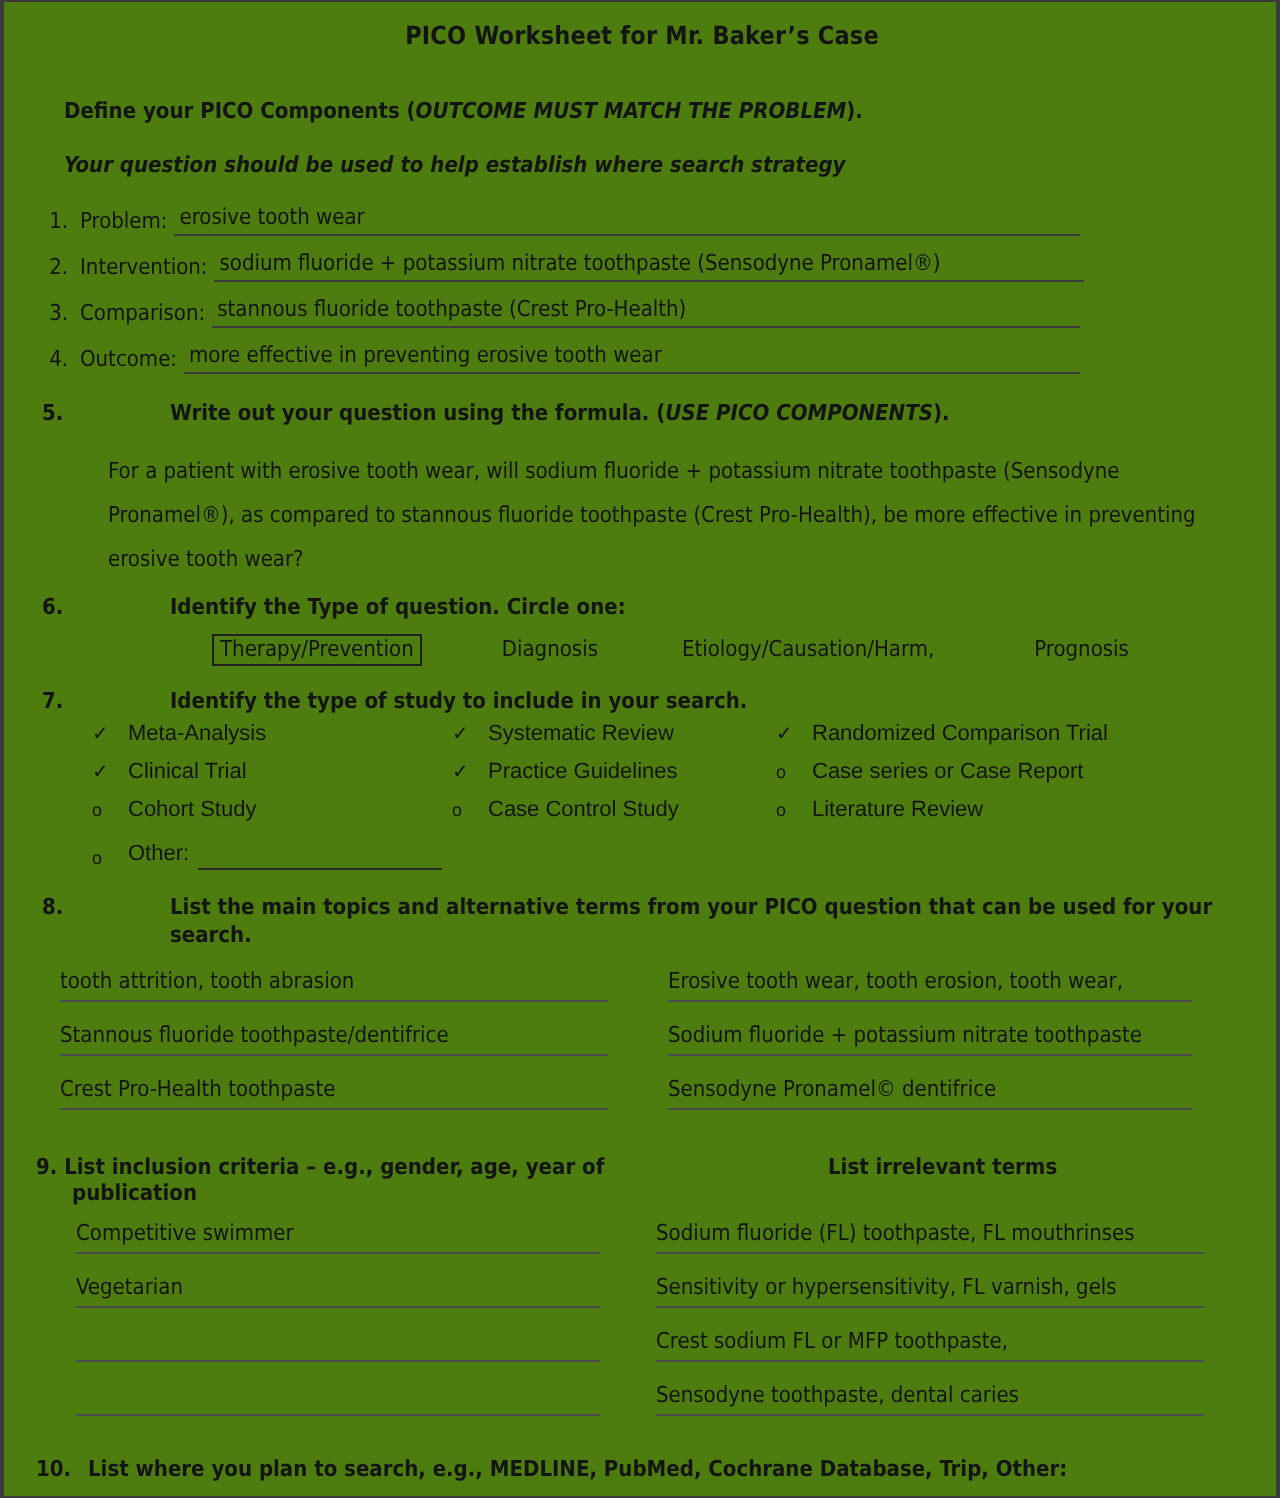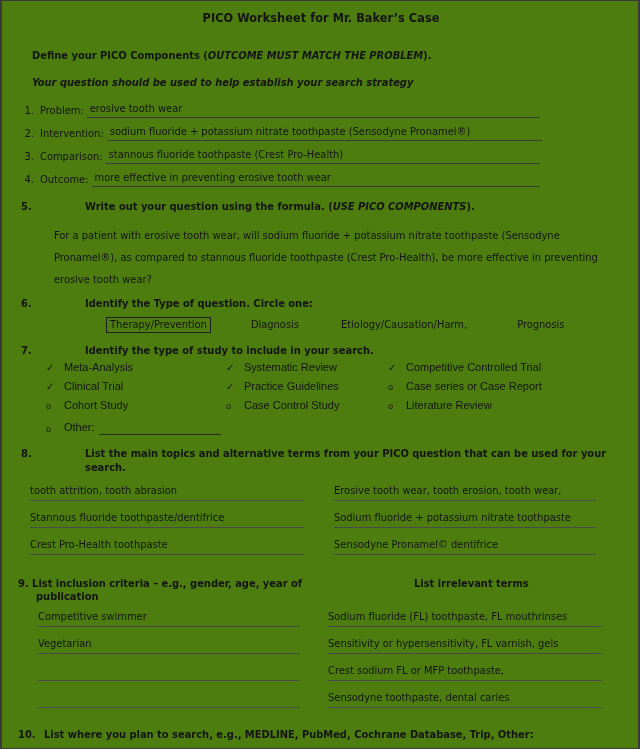--- a/index.html
+++ b/index.html
@@ -229,21 +229,21 @@
 </head>
 <body>
 
 <div id="page">
   <div class="doc">
 
     <div class="title">PICO Worksheet for Mr. Baker’s Case</div>
 
     <div class="lead"><span>Define your PICO Components (</span><span class="em">OUTCOME MUST MATCH THE PROBLEM</span><span>).</span></div>
 
-    <div class="lead2">Your question should be used to help establish your search strategy</div>
+    <div class="lead2">Your question should be used to help establish where search strategy</div>
 
     <div class="pico-list">
 
       <div class="pico-row">
         <span class="pico-num">1.</span>
         <span class="pico-label">Problem:</span>
         <span class="pico-fill">erosive tooth wear</span>
       </div>
 
       <div class="pico-row wide">
@@ -302,21 +302,21 @@
           <span class="study-cell c1">
             <span class="mark">✓</span>
             <span class="study-label">Meta-Analysis</span>
           </span>
           <span class="study-cell c2">
             <span class="mark">✓</span>
             <span class="study-label">Systematic Review</span>
           </span>
           <span class="study-cell c3">
             <span class="mark">✓</span>
-            <span class="study-label">Competitive Controlled Trial</span>
+            <span class="study-label">Randomized Comparison Trial</span>
           </span>
         </div>
 
         <div class="study-row">
           <span class="study-cell c1">
             <span class="mark">✓</span>
             <span class="study-label">Clinical Trial</span>
           </span>
           <span class="study-cell c2">
             <span class="mark">✓</span>

